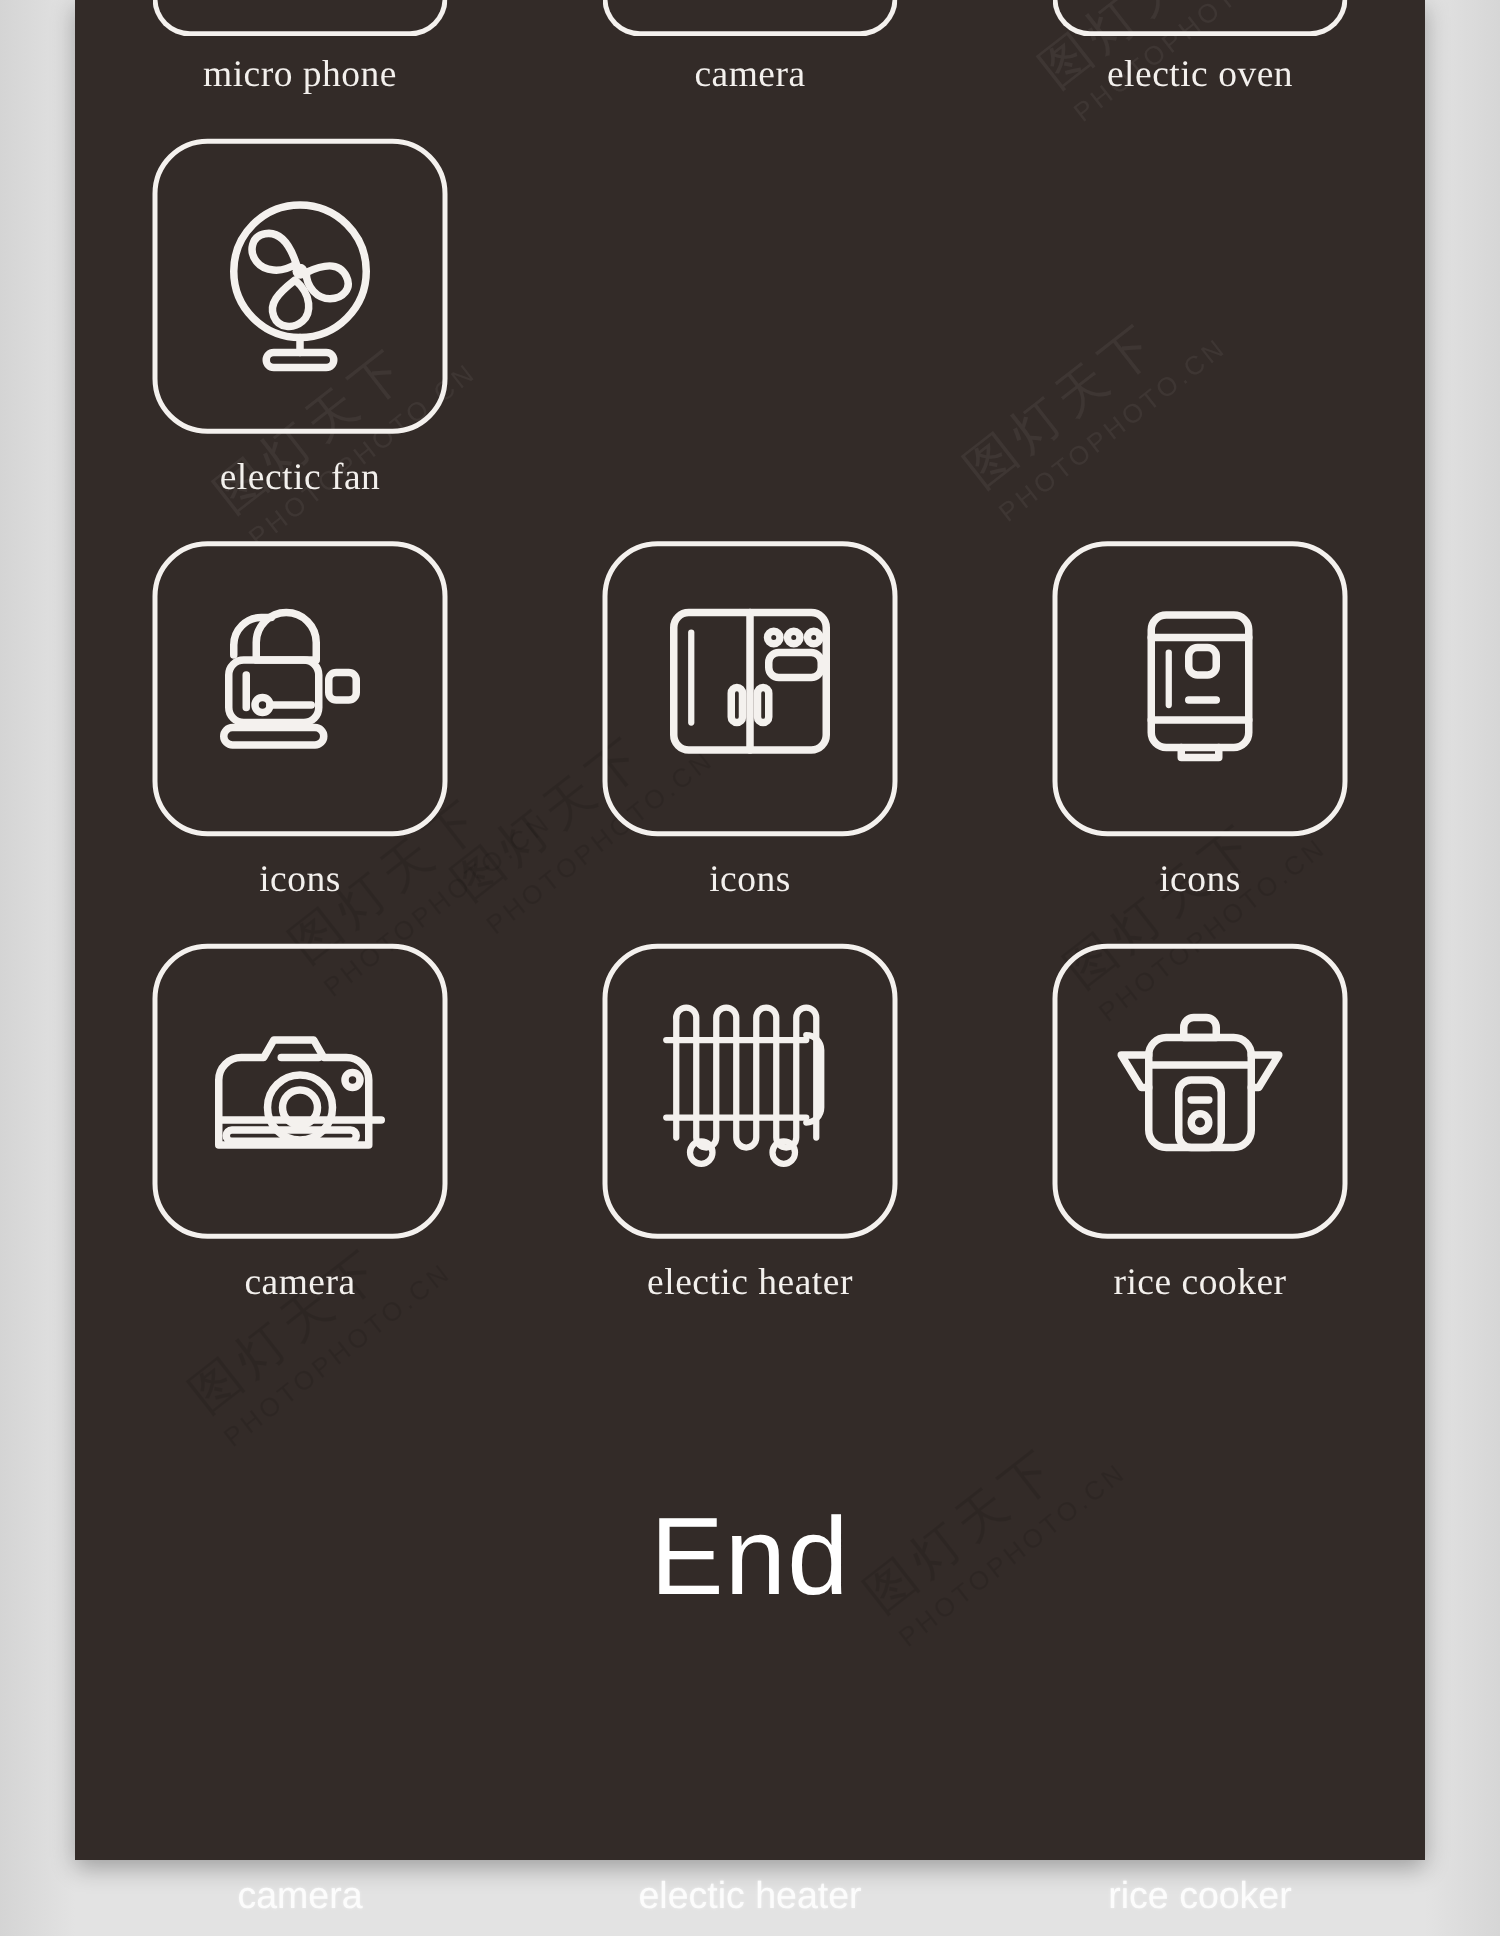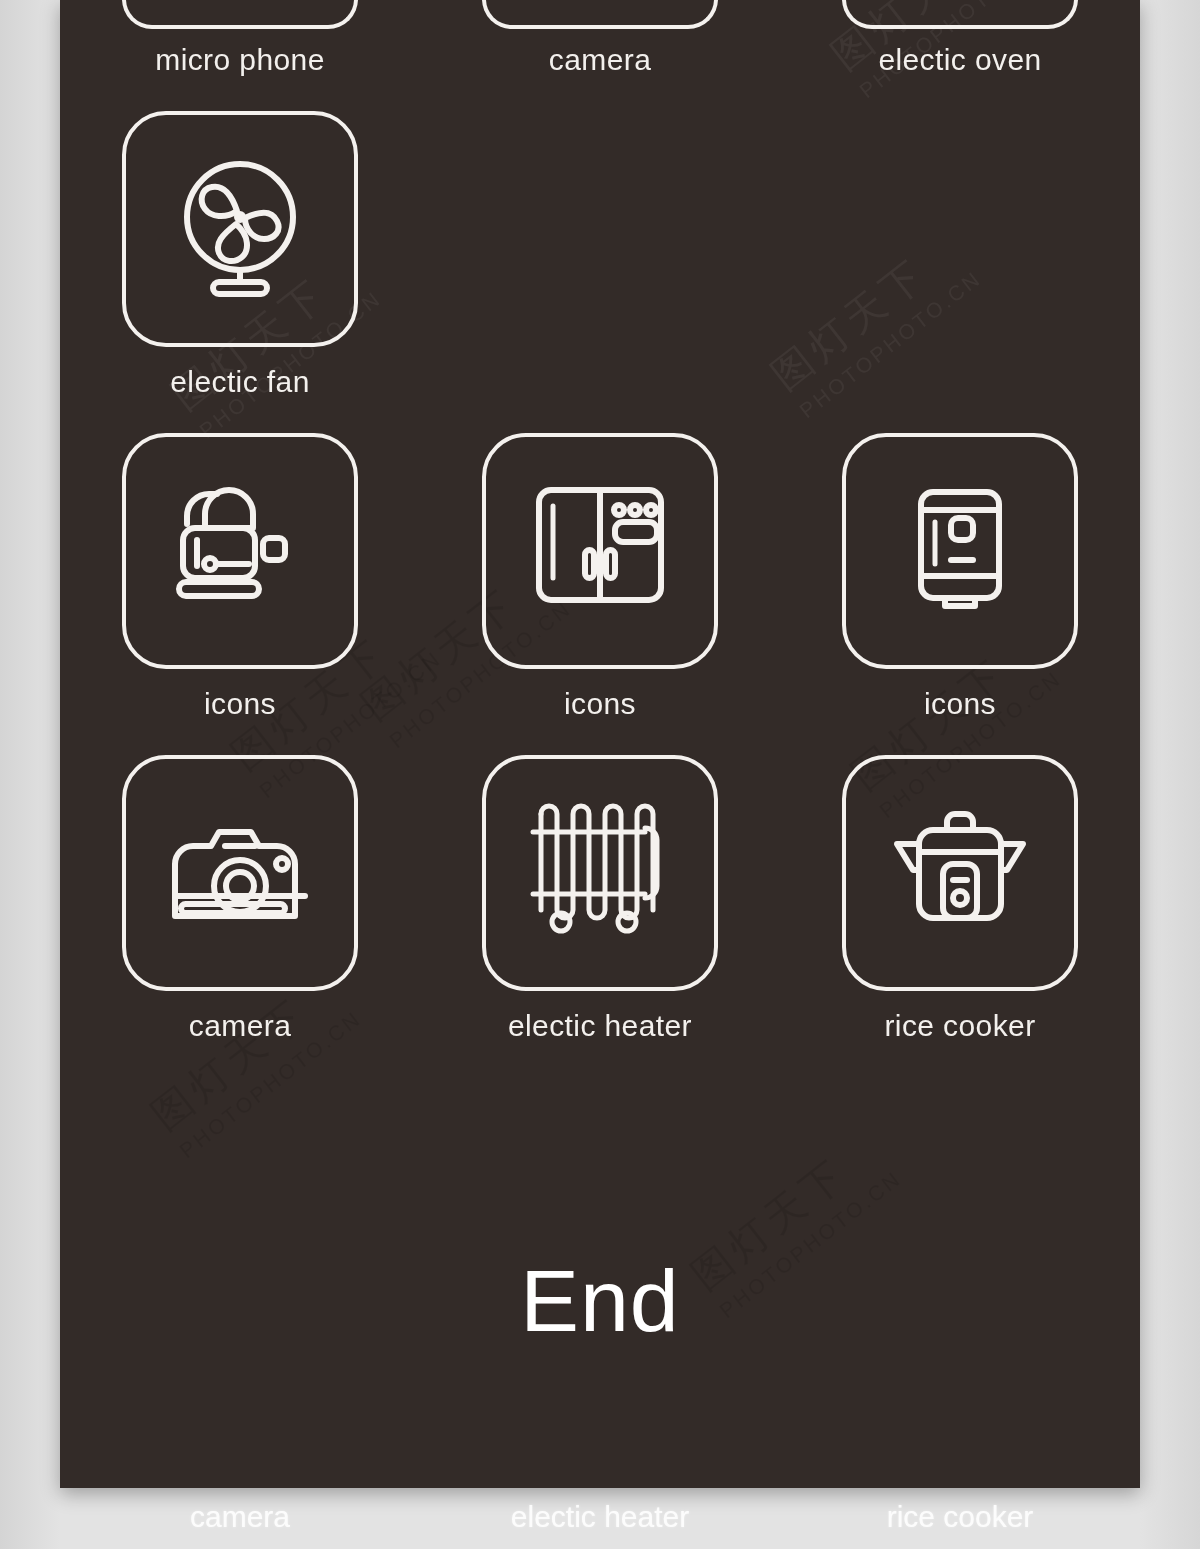--- a/index.html
+++ b/index.html
@@ -39,20 +39,21 @@
   
   .grid {
     position: absolute;
     left: 0;
     top: 0;
     width: 1080px;
   }
   .row {
     display: flex;
     width: 1080px;
+    font-family: Liberation Serif, serif;
   }
   .cell {
     width: 360px;
     display: flex;
     flex-direction: column;
     align-items: center;
     box-sizing: border-box;
   }
   .tile {
     width: 236px;
@@ -82,21 +83,21 @@
     margin-top: 0;
   }
   .row-clipped .caption { margin-top: 14px; }
 
   .row-spacer { height: 34px; }
 
   
   .end-text {
     position: absolute;
     left: 0;
-    top: 1251px;
+    top: 1195px;
     width: 1080px;
     text-align: center;
     color: #ffffff;
     font-size: 88px;
     font-weight: 400;
     letter-spacing: 1px;
   }
 
   
   .wm {

